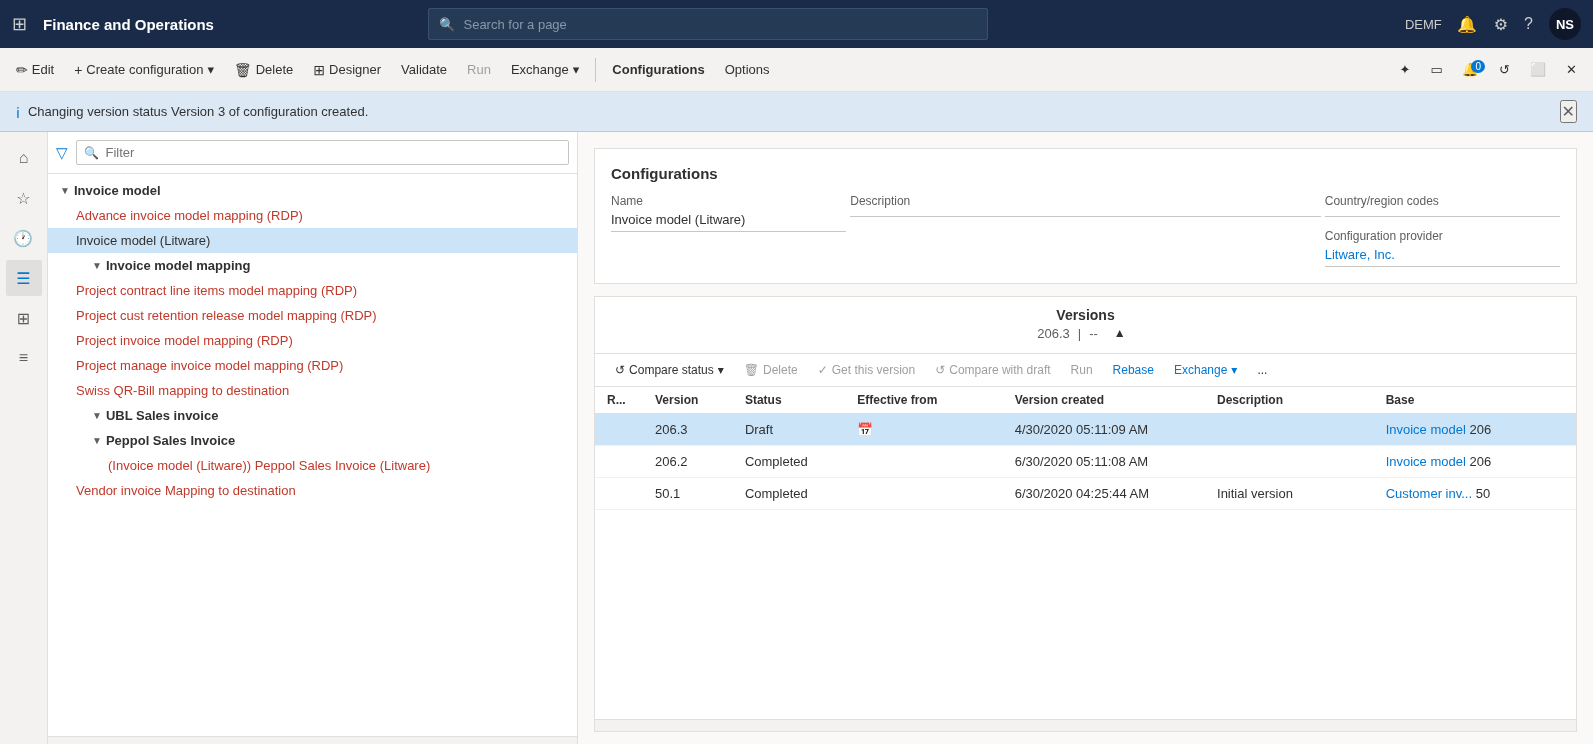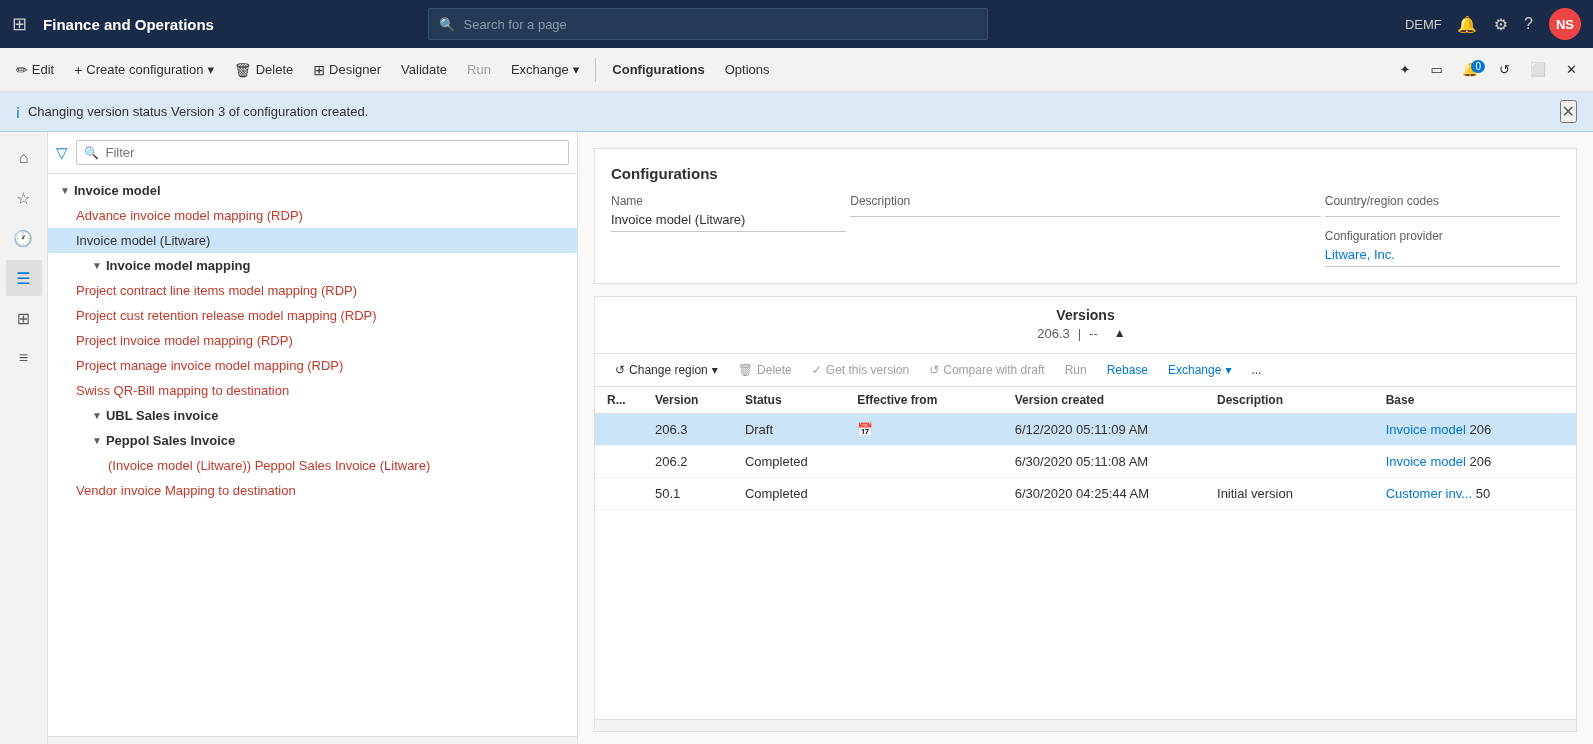--- a/index.html
+++ b/index.html
@@ -35,21 +35,21 @@
       border: none;
       color: #ffffff;
       font-size: 13px;
       outline: none;
       width: 100%;
     }
     .top-nav .search-bar input::placeholder { color: #8899aa; }
     .top-nav-right { display: flex; align-items: center; gap: 16px; margin-left: auto; color: #ccc; font-size: 13px; }
     .top-nav-right .user-avatar {
       width: 32px; height: 32px; border-radius: 50%;
-      background: #ef4444; color: white; display: flex; align-items: center; justify-content: center;
+      background: #0f172a; color: white; display: flex; align-items: center; justify-content: center;
       font-size: 13px; font-weight: 600;
     }
     .top-nav-right .icon-btn { font-size: 16px; cursor: pointer; color: #ccc; }
 
     
     .toolbar {
       background: #f3f2f1;
       border-bottom: 1px solid #e1dfdd;
       height: 44px;
       display: flex;
@@ -410,21 +410,21 @@
         <div class="versions-nav">
           <span>206.3</span>
           <span>|</span>
           <span>--</span>
           <button class="v-btn">▲</button>
         </div>
       </div>
       <div class="versions-toolbar">
         <button class="v-btn">
           <span>↺</span>
-          <span>Change region</span>
+          <span>Compare status</span>
           <span>▾</span>
         </button>
         <button class="v-btn disabled" style="color:#a19f9d;">
           <span>🗑</span>
           <span>Delete</span>
         </button>
         <button class="v-btn disabled" style="color:#a19f9d;">
           <span>✓</span>
           <span>Get this version</span>
         </button>
@@ -459,21 +459,21 @@
               <th style="width:130px;">Base</th>
               <th style="width:50px;"></th>
             </tr>
           </thead>
           <tbody id="versions-tbody">
               <tr class="selected-row">
                 <td></td>
                 <td>206.3</td>
                 <td>Draft</td>
                 <td>   <span style="color:#605e5c;cursor:pointer;">📅</span></td>
-                <td>6/12/2020 05:11:09 AM</td>
+                <td>4/30/2020 05:11:09 AM</td>
                 <td></td>
                 <td><span class="link-text">Invoice model</span>   206</td>
                 <td></td>
               </tr>
               <tr>
                 <td></td>
                 <td>206.2</td>
                 <td>Completed</td>
                 <td></td>
                 <td>6/30/2020 05:11:08 AM</td>

